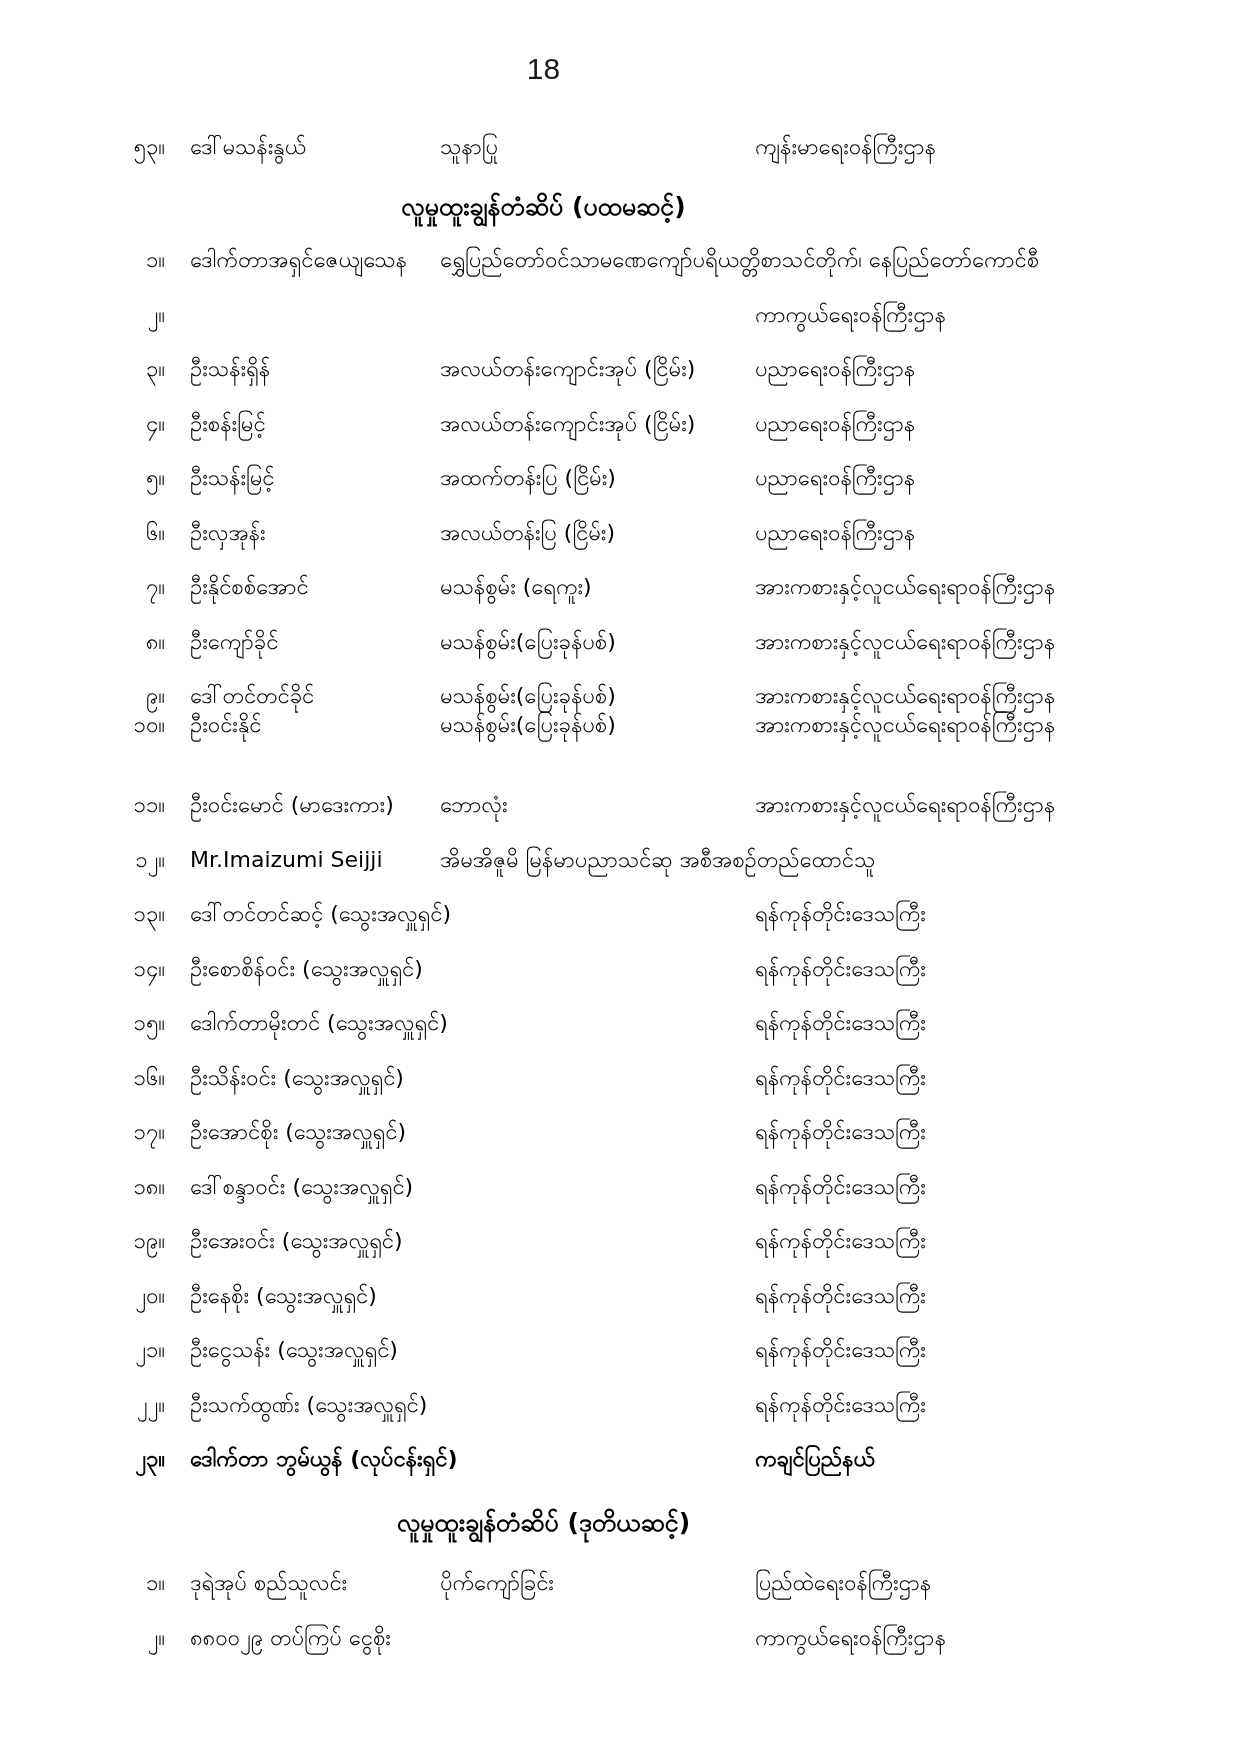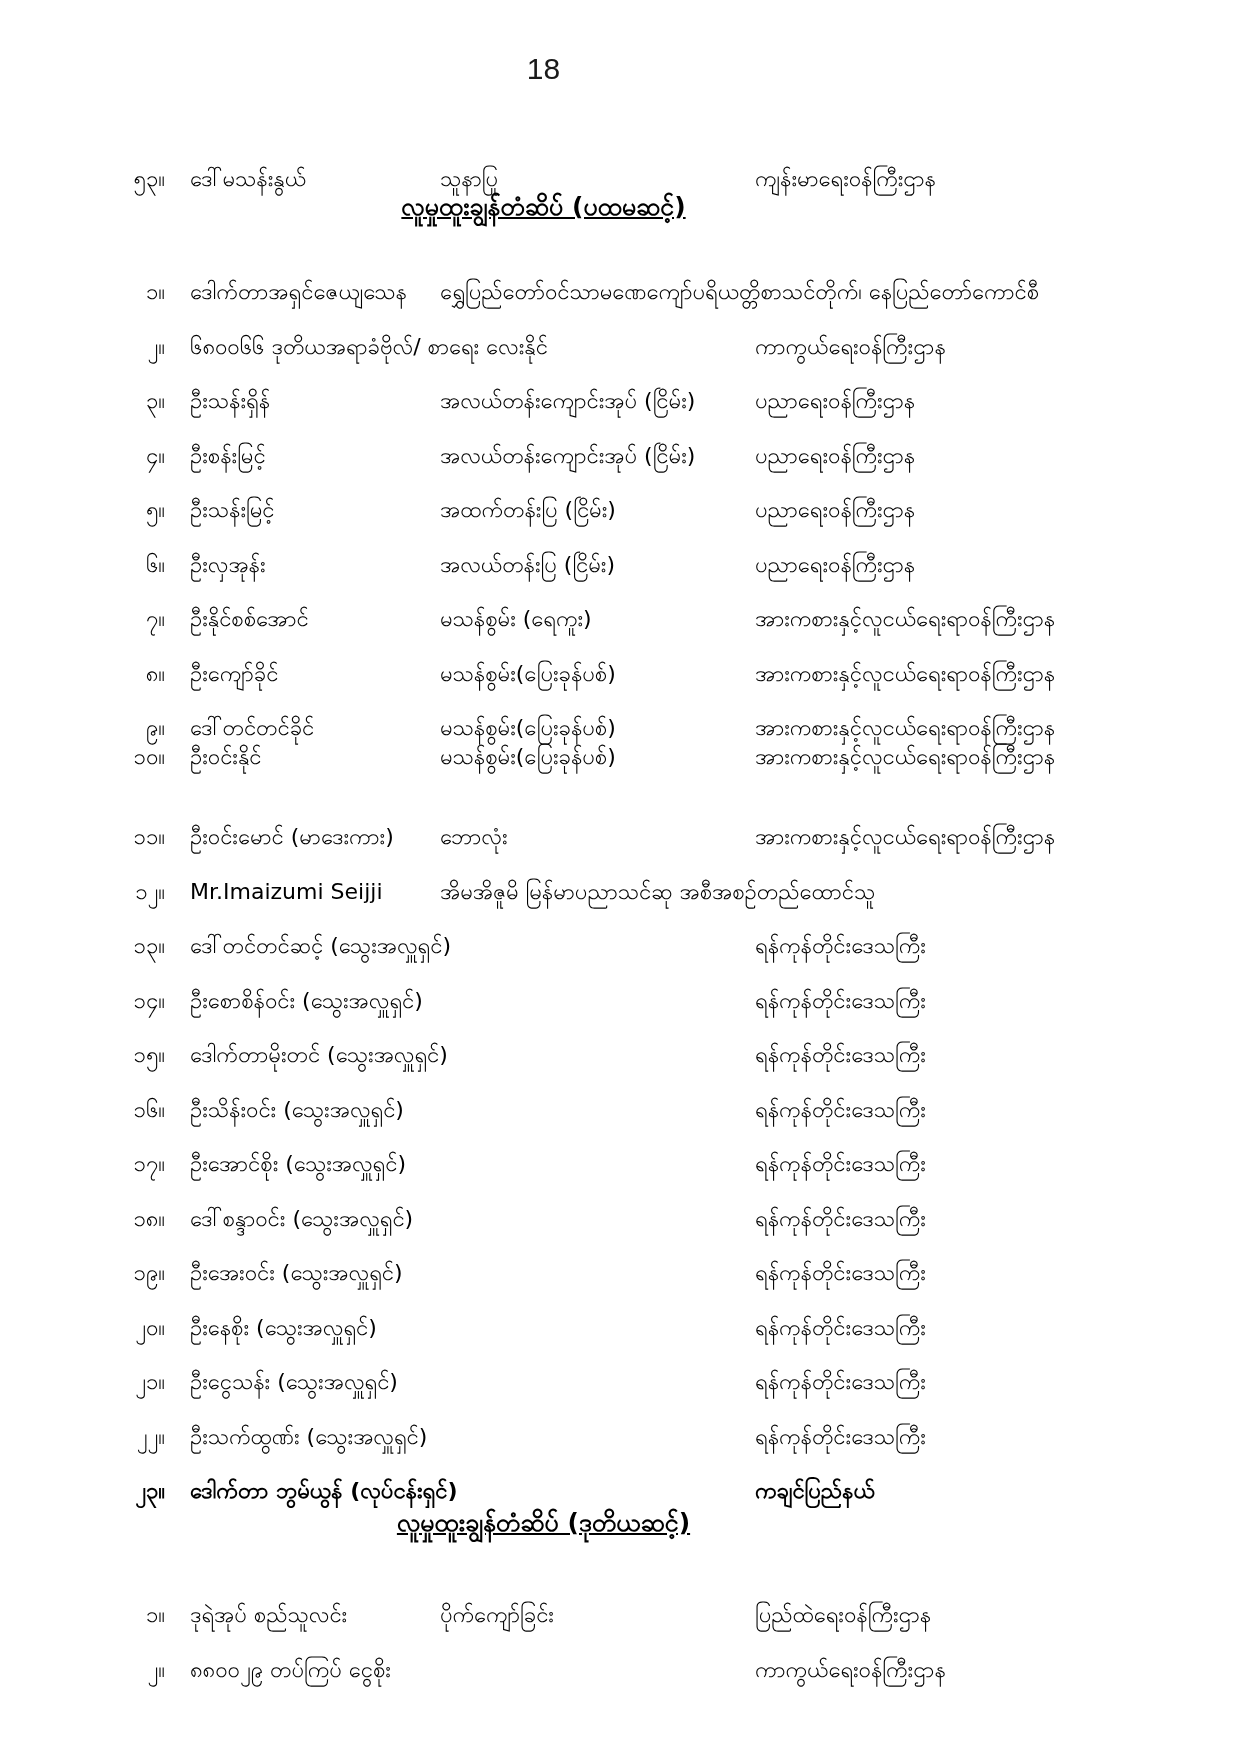--- a/index.html
+++ b/index.html
@@ -14,40 +14,39 @@
   }
   .pageno {
     position: absolute;
     top: 52px;
     left: 0; right: 0;
     text-align: center;
     font-family: "Liberation Sans", sans-serif;
     font-size: 30px;
     color: #1a1a1a;
   }
-  .row { position: absolute; left: 0; right: 0; height: 55px; margin-top: 32px; }
+  .row { position: absolute; left: 0; right: 0; height: 55px; }
   .row span {
     position: absolute;
     white-space: nowrap;
     font-size: 22px;
     line-height: 30px;
     color: #000000;
   }
   .c-no   { left: 95px; width: 70px; text-align: right; }
   .c-name { left: 190px; }
   .c-role { left: 440px; }
   .c-org  { left: 755px; }
   .sec-title {
     position: absolute;
     left: 0; right: 0;
     text-align: center;
     font-weight: 700;
     font-size: 25px;
     color: #000000;
-    text-decoration: underline;
   }
 </style>
 </head>
 <body>
 
 <div class="page">
 
   <div class="pageno">18</div>
 
   <div class="row" style="top:132px">
@@ -60,21 +59,20 @@
   <div class="sec-title" style="top:190px">လူမှုထူးချွန်တံဆိပ် (ပထမဆင့်)</div>
 
   <div id="sec1-rows">
       <div class="row" style="top: 245px;">
         <span class="c-no">၁။</span>
         <span class="c-name">ဒေါက်တာအရှင်ဇေယျသေန</span>
         <span class="c-role">ရွှေပြည်တော်ဝင်သာမဏေကျော်ပရိယတ္တိစာသင်တိုက်၊ နေပြည်တော်ကောင်စီ</span>
       </div>
       <div class="row" style="top: 299.5px;">
         <span class="c-no">၂။</span>
-        <span class="c-name">၆၈၀၀၆၆ ဒုတိယအရာခံဗိုလ်/ စာရေး လေးနိုင်</span>
         <span class="c-org">ကာကွယ်ရေးဝန်ကြီးဌာန</span>
       </div>
       <div class="row" style="top: 354px;">
         <span class="c-no">၃။</span>
         <span class="c-name">ဦးသန်းရှိန်</span>
         <span class="c-role">အလယ်တန်းကျောင်းအုပ် (ငြိမ်း)</span>
         <span class="c-org">ပညာရေးဝန်ကြီးဌာန</span>
       </div>
       <div class="row" style="top: 408.5px;">
         <span class="c-no">၄။</span>

